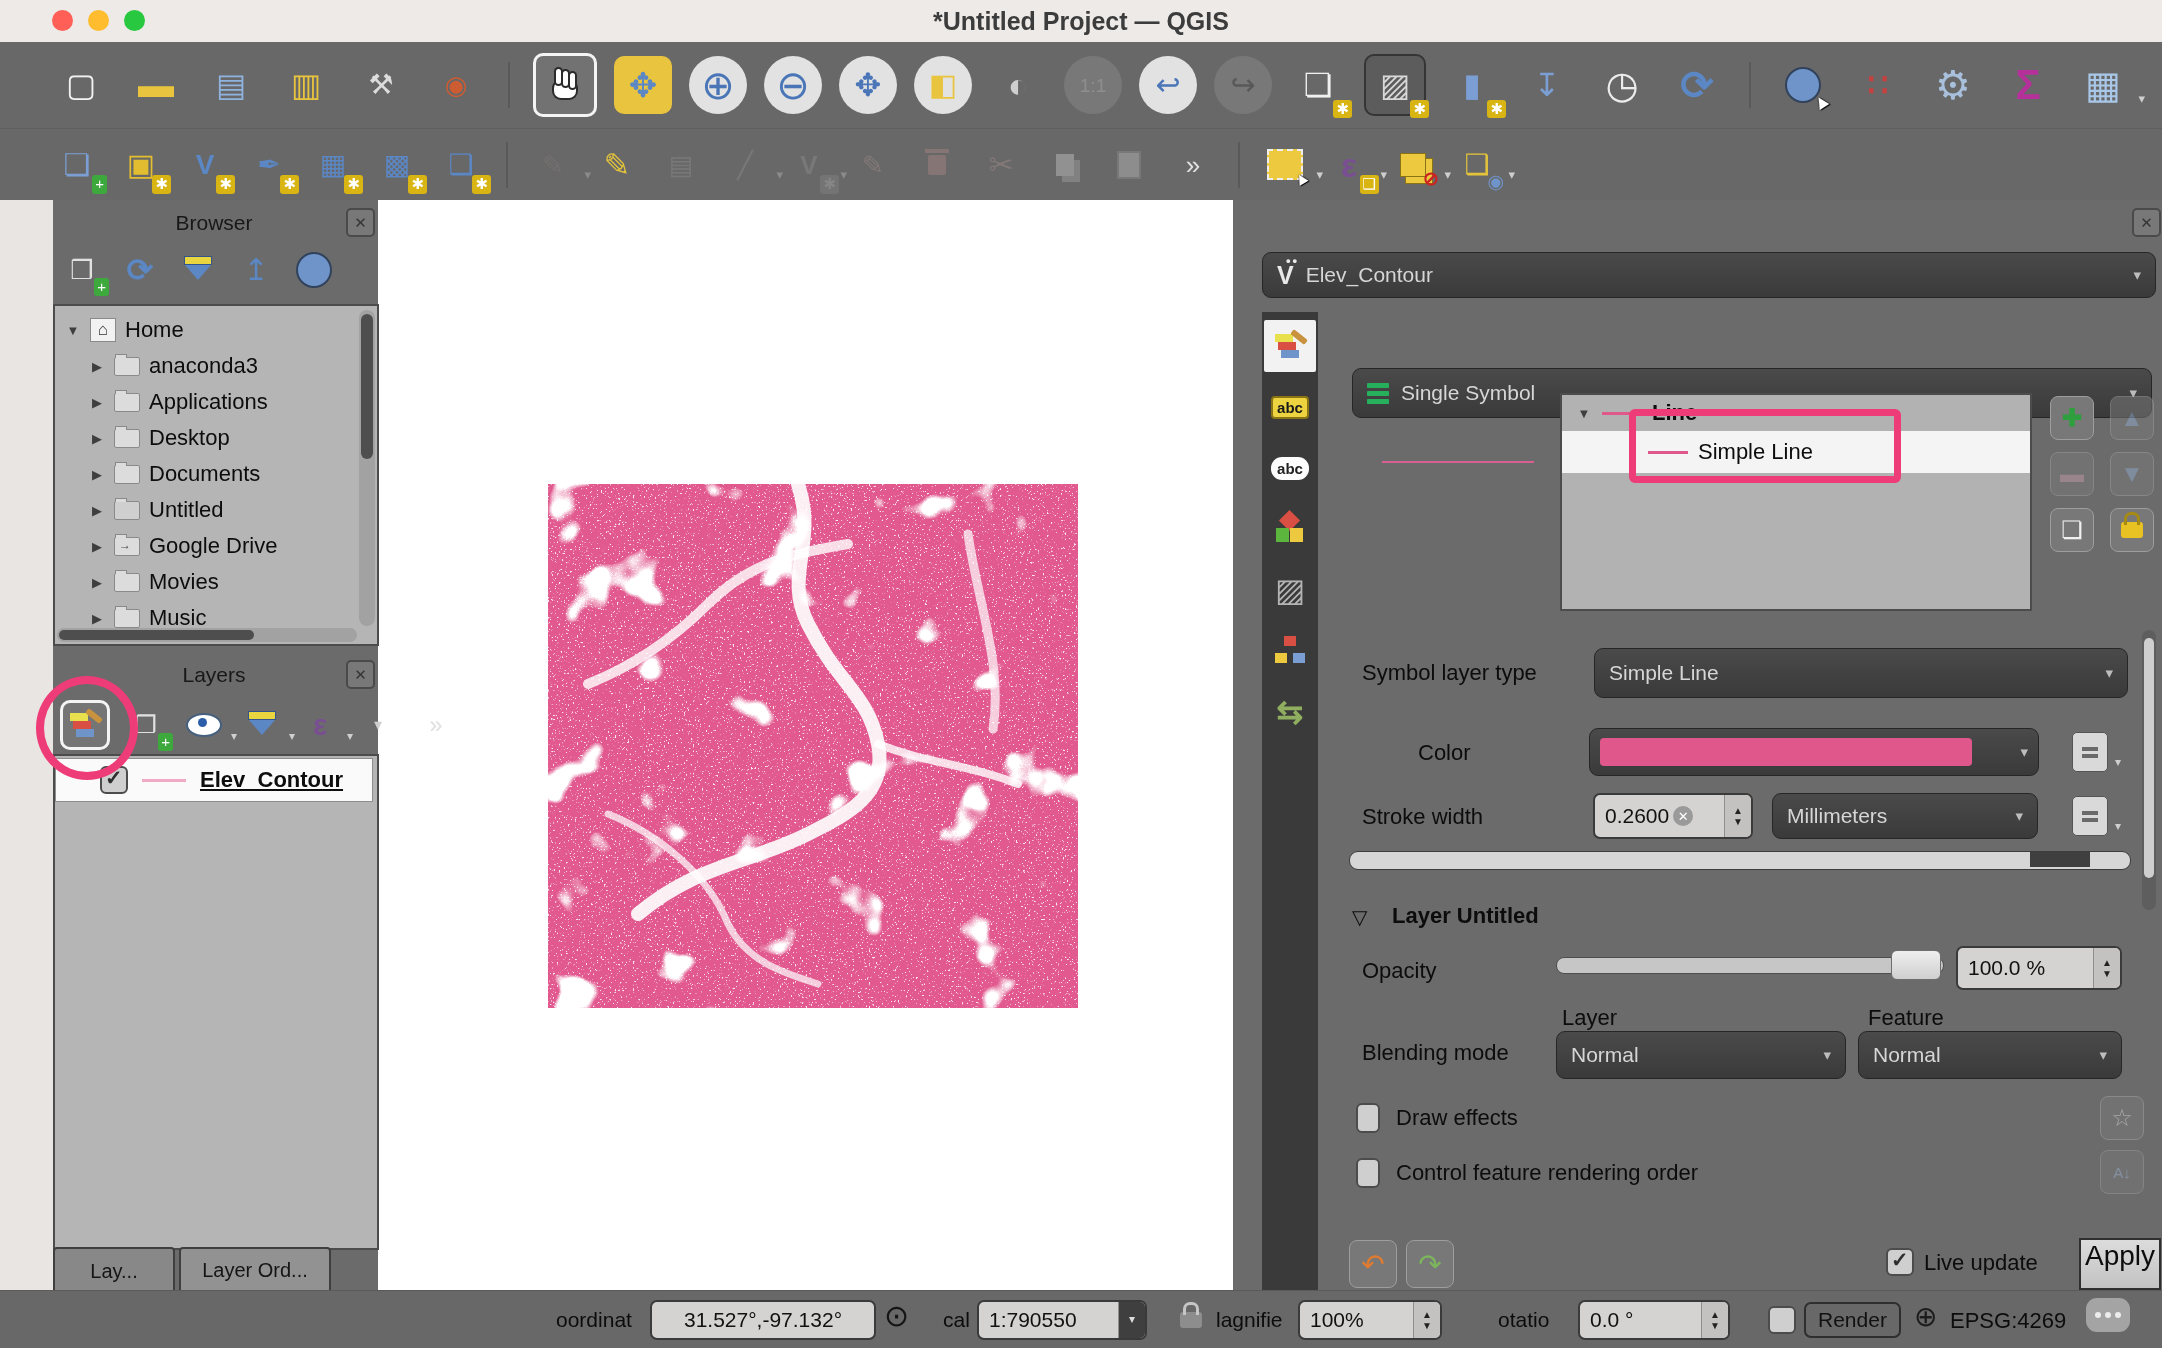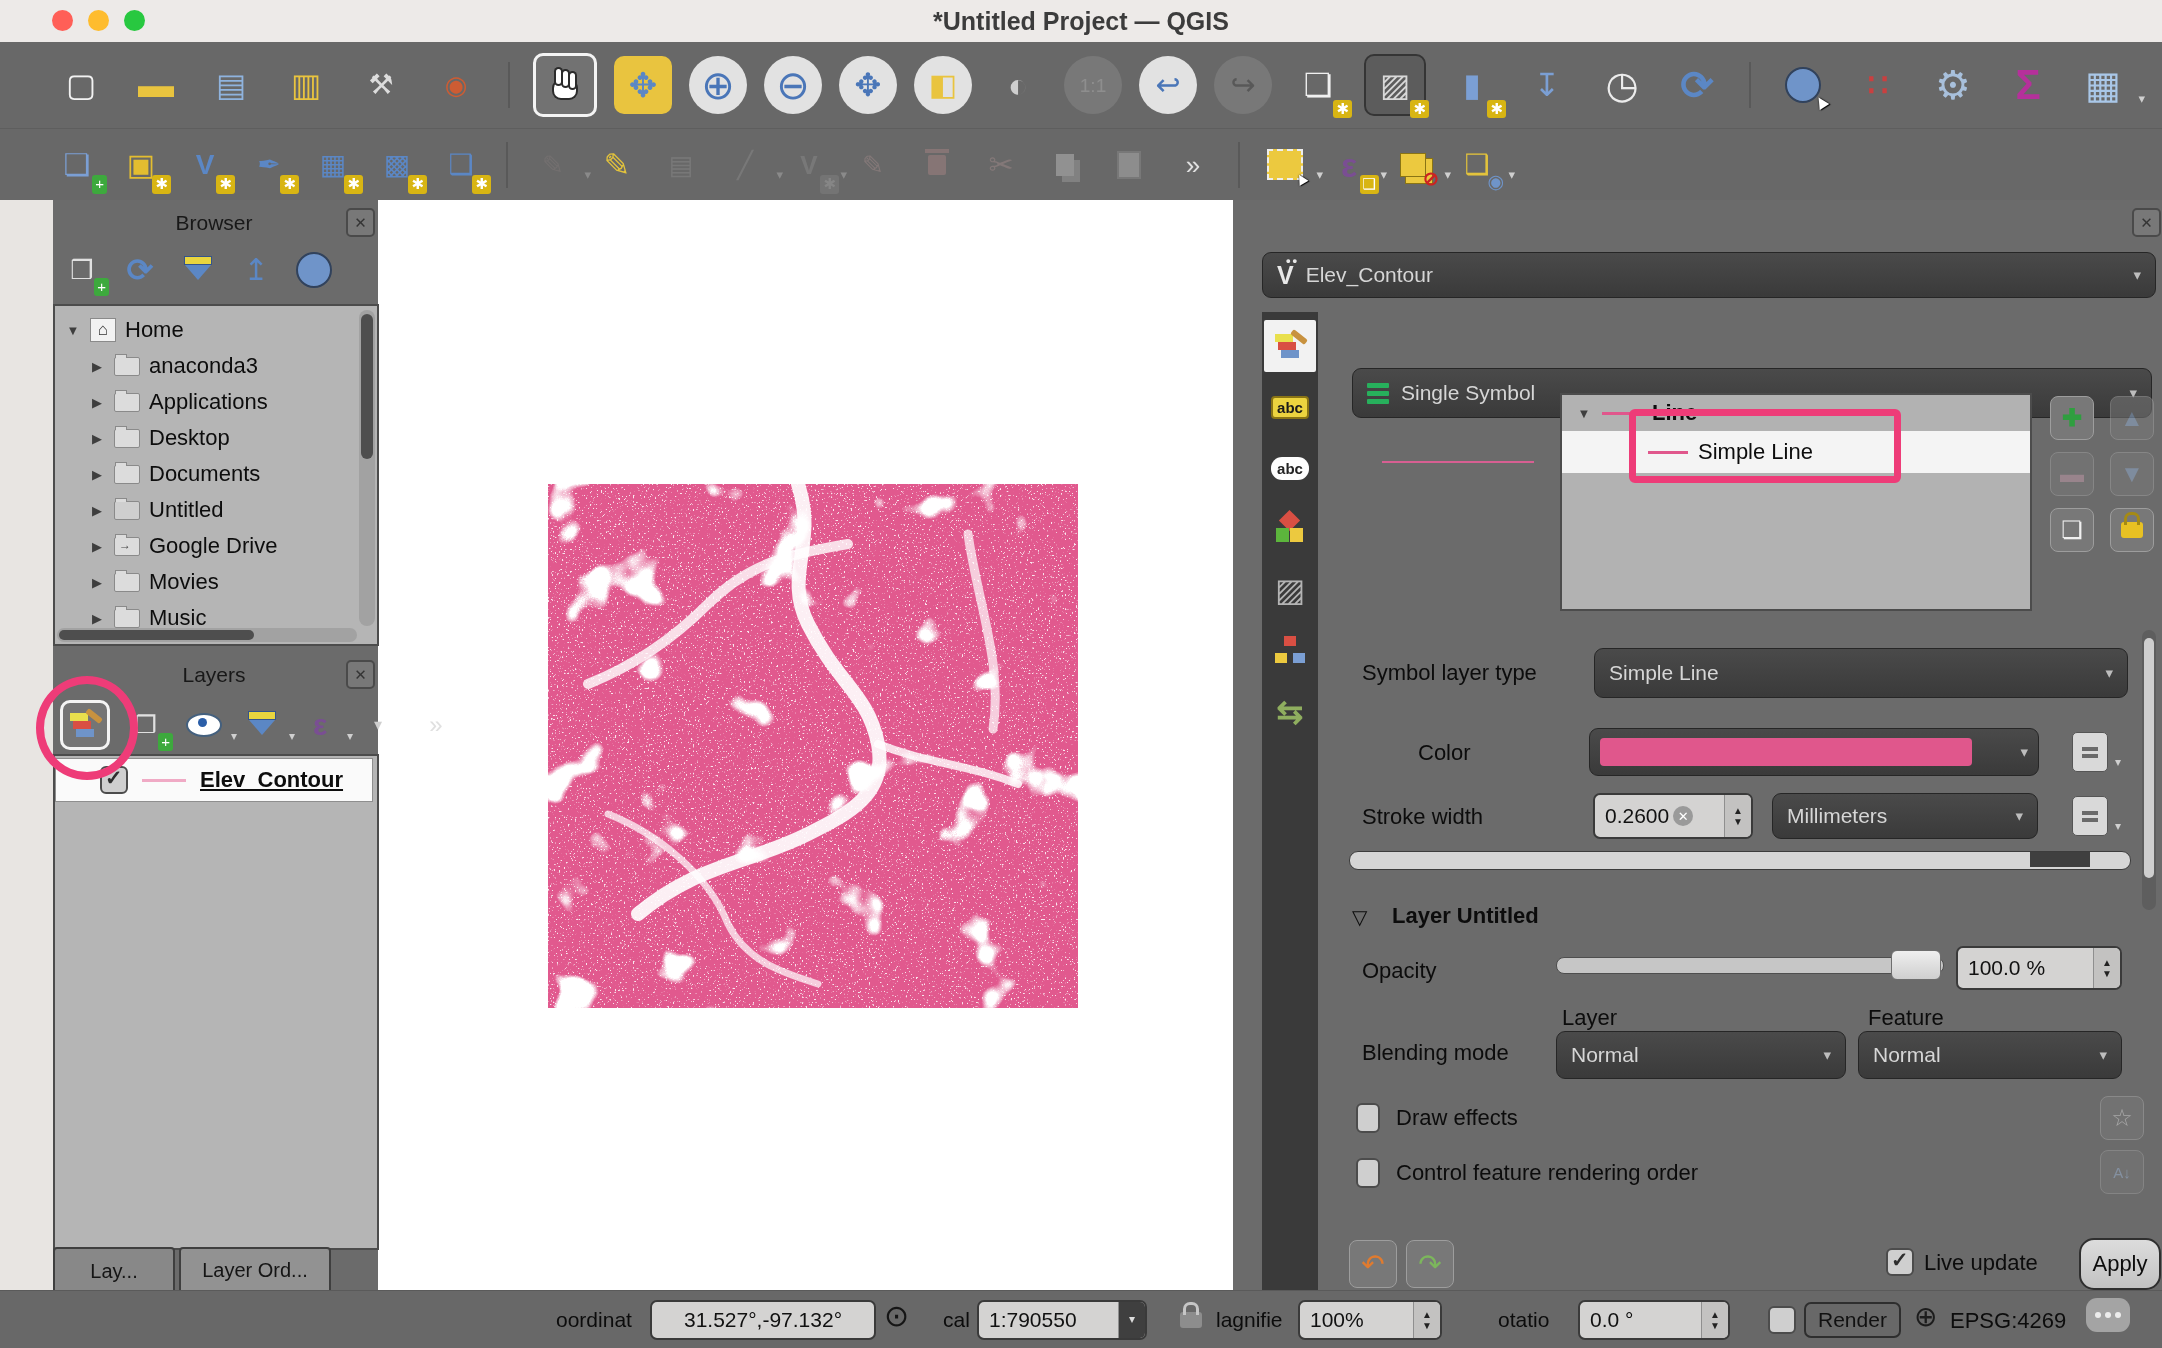--- a/index.html
+++ b/index.html
@@ -624,21 +624,21 @@
     </div>
 
   <div class="sqbtn" style="left:1349px;top:1240px;width:46px;height:46px">
       <span style="color:#e07b2f;font-size:28px">↶</span>
     </div>
   <div class="sqbtn" style="left:1406px;top:1240px;width:46px;height:46px">
       <span style="color:#7cb65c;font-size:28px">↷</span>
     </div>
   <span class="cb checked" style="position:absolute;left:1886px;top:1248px"></span>
   <span class="label" style="left:1924px;top:1250px">Live update</span>
-  <div style="position:absolute;left:2079px;top:1238px;width:78px;height:48px;background:linear-gradient(#dcdcdc,#c2c2c2);border:2px solid #2f2f2f;border-radius:15px;display:flex;align-items:center;justify-content:center;font-size:22px;color:#0d0d0d">
+  <div style="position:absolute;left:2079px;top:1238px;width:78px;height:48px;background:linear-gradient(#dcdcdc,#c2c2c2);border:2px solid #2f2f2f;border-radius:0;display:flex;align-items:flex-start;justify-content:center;font-size:28px;color:#0d0d0d">
     <span>Apply</span>
   </div>
 
   <div style="position:absolute;left:0;top:1290px;width:100%;height:58px;background:#686868;border-top:1px solid #5a5a5a"></div>
   <span class="label" style="left:556px;top:1308px;font-size:21px">oordinat</span>
   <div class="spin" style="left:650px;top:1300px;width:226px;height:40px;justify-content:center;padding-left:0">
     <span>31.527°,-97.132°</span>
   </div>
   <span style="position:absolute;left:884px;top:1298px;font-size:30px;color:#151515">⊙</span>
   <span class="label" style="left:943px;top:1308px;font-size:21px">cal</span>

